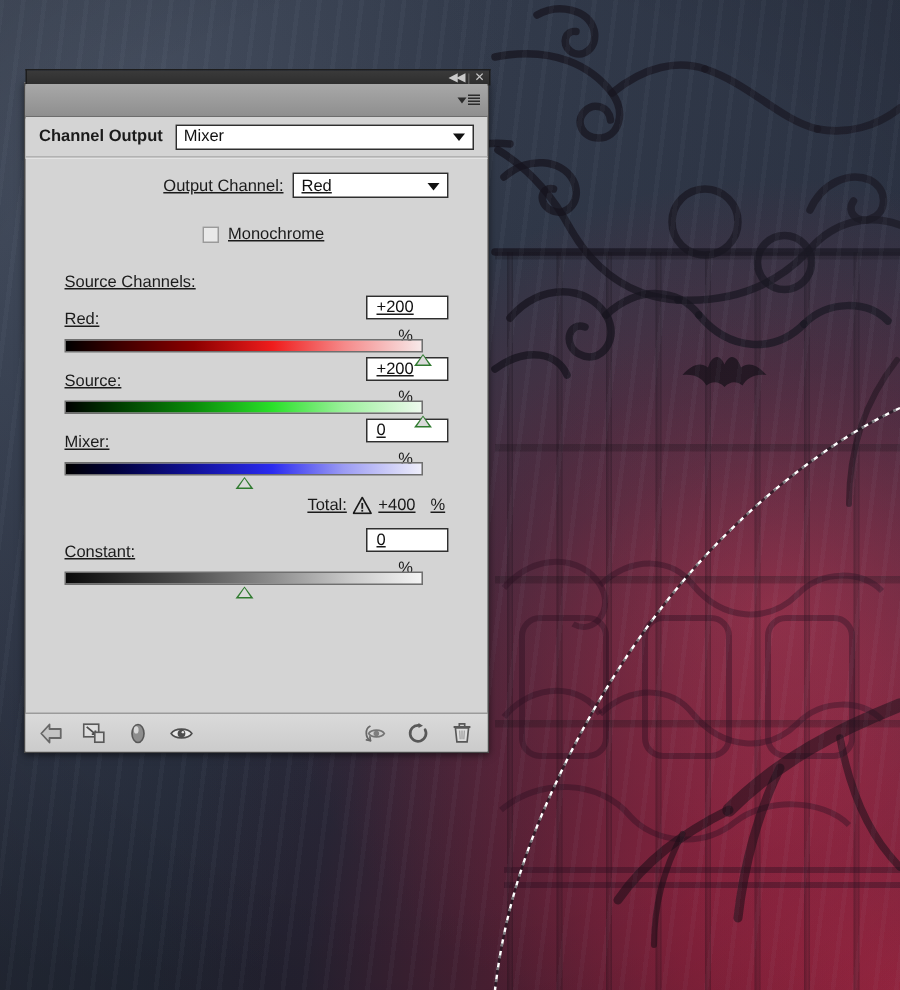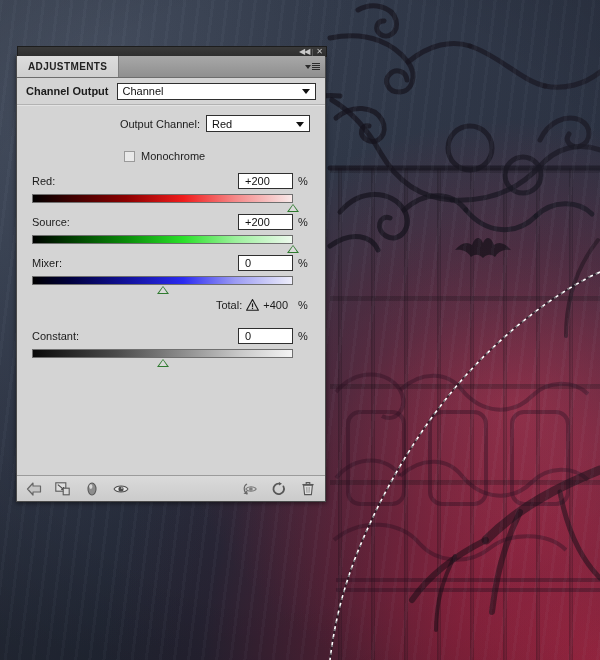--- a/index.html
+++ b/index.html
@@ -95,35 +95,35 @@
   .preset-label{font-weight:bold;font-size:11px;white-space:nowrap;}
 
   .sel{
     position:relative;height:17px;background:#fff;border:1px solid #2f2f2f;
     display:flex;align-items:center;box-sizing:border-box;
     padding:0 18px 0 5px;font-size:11px;color:#111;
   }
   .sel .caret{position:absolute;right:5px;top:50%;margin-top:-2px;
     width:0;height:0;border-left:4px solid transparent;border-right:4px solid transparent;border-top:5px solid #111;}
 
-  .body{padding:0 15px;}
+  .body{padding:0 26px;text-decoration:underline;}
 
   .row-out{display:flex;align-items:center;justify-content:flex-end;gap:6px;margin-top:10px;}
   .row-out .lab{font-size:11px;}
   .row-out .sel{width:104px;}
 
   .row-mono{display:flex;align-items:center;gap:6px;margin-top:18px;padding-left:92px;}
   .cbox{width:11px;height:11px;background:#e9e9e9;border:1px solid #9a9a9a;box-sizing:border-box;}
 
   .src-title{margin-top:20px;font-size:11px;}
 
   .ch{margin-top:11px;}
   .ch-head{display:flex;align-items:center;height:16px;gap:11px;}
   .ch-name{font-size:11px;}
-  .ch-right{margin-left:auto;display:flex;align-items:center;gap:5px;}
+  .ch-right{margin-left:auto;display:flex;align-items:center;gap:5px;flex-direction:column;}
   .numfield{
     width:55px;height:16px;background:#fff;border:1px solid #2f2f2f;
     box-sizing:border-box;display:flex;align-items:center;padding-left:6px;
     font-size:11px;color:#111;
   }
   .pct{width:12px;font-size:11px;}
 
   .track{
     position:relative;height:9px;margin-top:5px;margin-right:17px;
     border:1px solid #6f6f6f;box-sizing:border-box;
@@ -254,57 +254,55 @@
 
   <div id="panel">
 
     <div class="titlebar">
       <span class="tb-btn">◀◀</span>
       <span class="tb-sep"></span>
       <span class="tb-btn">✕</span>
     </div>
 
     <div class="tabstrip">
-      <div class="tab">
-        <span>ADJUSTMENTS</span>
-      </div>
       <div class="panel-menu">
         <span class="pm-tri"></span>
         <span class="pm-lines">
             <i></i>
             <i></i>
             <i></i>
             <i></i>
           </span>
       </div>
     </div>
 
     <div class="row-preset">
       <span class="preset-label">Channel Output</span>
       <div class="sel" style="flex:1">
-        <span>Channel</span>
+        <span>Mixer</span>
         <span class="caret"></span>
       </div>
     </div>
 
     <div class="body">
 
       <div class="row-out">
         <span class="lab">Output Channel:</span>
         <div class="sel">
           <span>Red</span>
           <span class="caret"></span>
         </div>
       </div>
 
       <div class="row-mono">
         <span class="cbox"></span>
         <span>Monochrome</span>
       </div>
 
+      <div class="src-title">Source Channels:</div>
 
       <div class="ch">
         <div class="ch-head">
           <span class="ch-name">Red:</span>
           <div class="ch-right">
             <div class="numfield">
               <span>+200</span>
             </div>
             <span class="pct">%</span>
           </div>

